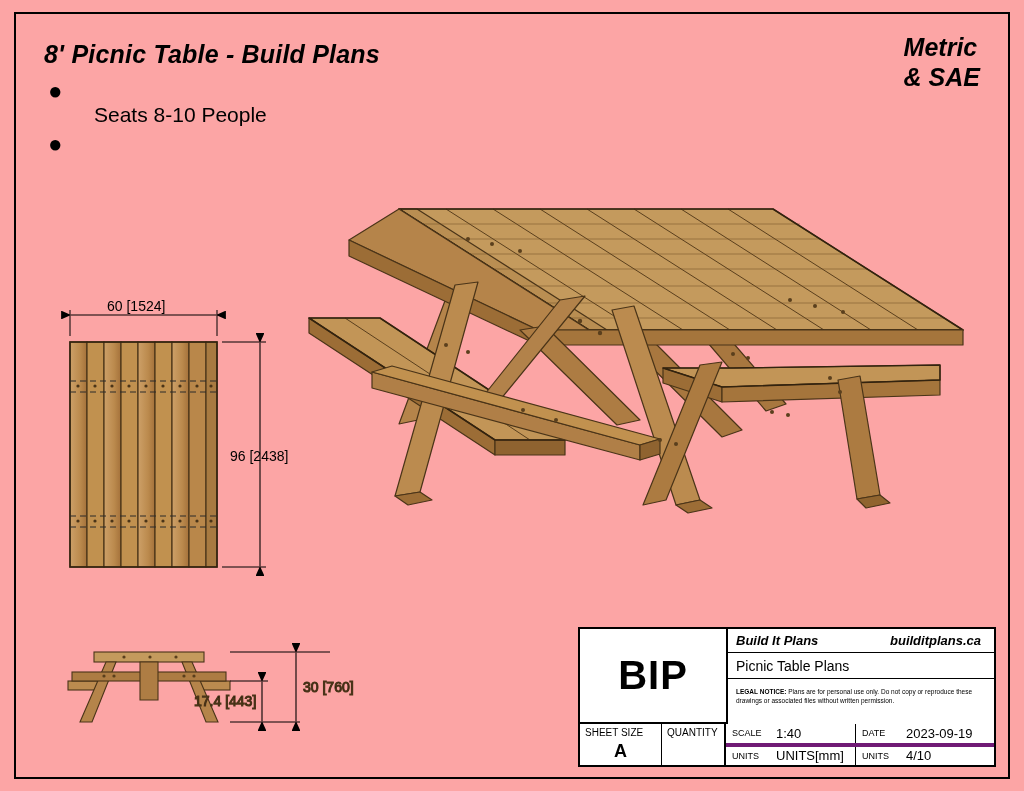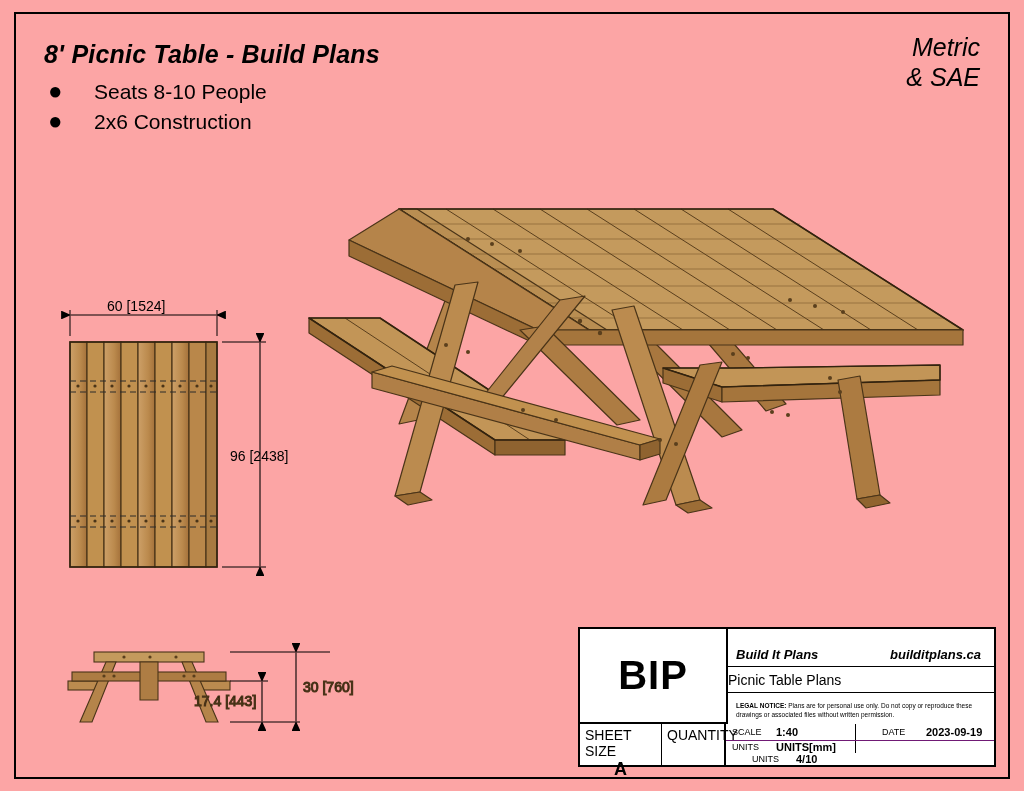--- a/index.html
+++ b/index.html
@@ -22,103 +22,101 @@
     letter-spacing:.2px;
   }
   .bullets{
     position:absolute;left:44px;top:80px;
     font-size:21px;color:#000;
   }
   .bullet-row{display:flex;align-items:flex-start;margin-bottom:6px;}
   .bullet-dot{
     width:46px;text-align:left;padding-left:4px;font-size:24px;line-height:22px;
   }
-  .bullet-text{line-height:24px;}
+  .bullet-text{line-height:24px;margin-top:23px;}
   .units-note{
     position:absolute;right:44px;top:32px;
-    text-align:right;
-    font-size:25px;font-weight:normal;font-style:italic;color:#000;
+    font-size:25px;font-weight:bold;font-style:italic;color:#000;
     line-height:30px;
   }
 
   
   svg.draw{position:absolute;left:0;top:0;width:1024px;height:791px;}
   .dimtext{font-family:"Liberation Sans", sans-serif;font-size:14px;fill:#000;}
 
   
   .tblock{
     position:absolute;left:578px;top:627px;width:418px;height:140px;
     border:2px solid #000;box-sizing:border-box;background:#fff;
   }
   .tb-logo{
     position:absolute;left:0;top:0;width:148px;height:95px;
     border-right:2px solid #000;border-bottom:2px solid #000;box-sizing:border-box;
     display:flex;align-items:center;justify-content:center;
     font-size:40px;font-weight:bold;letter-spacing:1px;
   }
-  .tb-right{position:absolute;left:148px;top:14px;right:0;height:95px;}
+  .tb-right{position:absolute;left:148px;top:0;right:0;height:95px;}
   .tb-row1{
     height:24px;border-bottom:1px solid #000;box-sizing:border-box;
     display:flex;align-items:center;
     font-size:13px;font-weight:bold;font-style:italic;
   }
   .tb-company{padding-left:8px;width:140px;}
   .tb-site{padding-left:14px;}
   .tb-row2{
     height:26px;border-bottom:1px solid #000;box-sizing:border-box;
-    display:flex;align-items:center;font-size:14px;
+    display:flex;align-items:center;padding-left:8px;font-size:14px;
   }
   .tb-legal{
     padding:8px 8px 0 8px;font-size:6.5px;line-height:9px;color:#000;
   }
   .tb-legal b{font-size:6.5px;}
   .tb-bottom{
     position:absolute;left:0;top:95px;right:0;bottom:0;
     display:flex;
   }
   .tb-cellA{
     width:82px;border-right:1px solid #000;box-sizing:border-box;
     display:flex;flex-direction:column;
   }
   .tb-cellB{
     width:64px;border-right:2px solid #000;box-sizing:border-box;
     display:flex;flex-direction:column;
   }
-  .tb-lbl{font-size:14px;padding:3px 0 0 5px;}
+  .tb-lbl{font-size:10px;padding:3px 0 0 5px;}
   .tb-val{
     flex:1;display:flex;align-items:center;justify-content:center;
     font-size:18px;font-weight:bold;
   }
   .tb-grid{flex:1;display:flex;flex-direction:column;}
-  .tb-grow{flex:1;display:flex;border-bottom:1px solid #701a75;box-sizing:border-box;}
-  .tb-grow:last-child{border-bottom:none;flex-direction:column;}
+  .tb-grow{flex:1;display:flex;border-bottom:4px solid #701a75;box-sizing:border-box;}
+  .tb-grow:last-child{border-bottom:none;}
   .tb-gcell{display:flex;align-items:center;border-right:1px solid #000;box-sizing:border-box;}
-  .tb-gcell:last-child{border-right:none;margin-left:20px;}
+  .tb-gcell:last-child{border-right:none;}
   .tb-gcell .k{font-size:9px;padding-left:6px;width:44px;}
-  .tb-gcell .v{font-size:11px;font-weight:bold;}
+  .tb-gcell .v{font-size:13px;font-weight:normal;}
   .w1{width:130px;}
   .w2{flex:1;}
 </style>
 </head>
 <body>
 
 <div id="sheet">
 
   <div class="border-outer"></div>
 
   <div class="doc-title">8' Picnic Table - Build Plans</div>
 
   <div class="bullets">
     <div class="bullet-row">
       <span class="bullet-dot">●</span>
       <span class="bullet-text">Seats 8-10 People</span>
     </div>
     <div class="bullet-row">
       <span class="bullet-dot">●</span>
-      <span class="bullet-text">2x6 Construction</span>
     </div>
   </div>
 
   <div class="units-note">
     <div>Metric</div>
     <div>&amp; SAE</div>
   </div>
 
   <svg class="draw" viewBox="0 0 1024 791">
     <defs>

